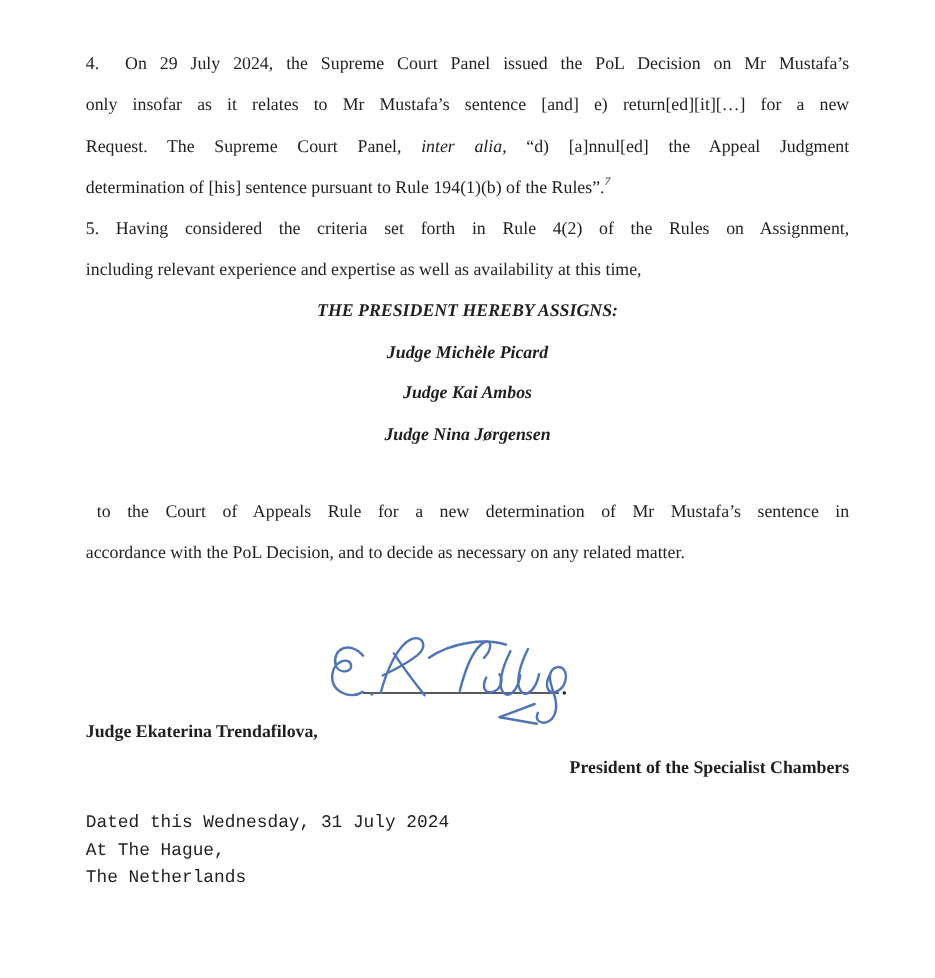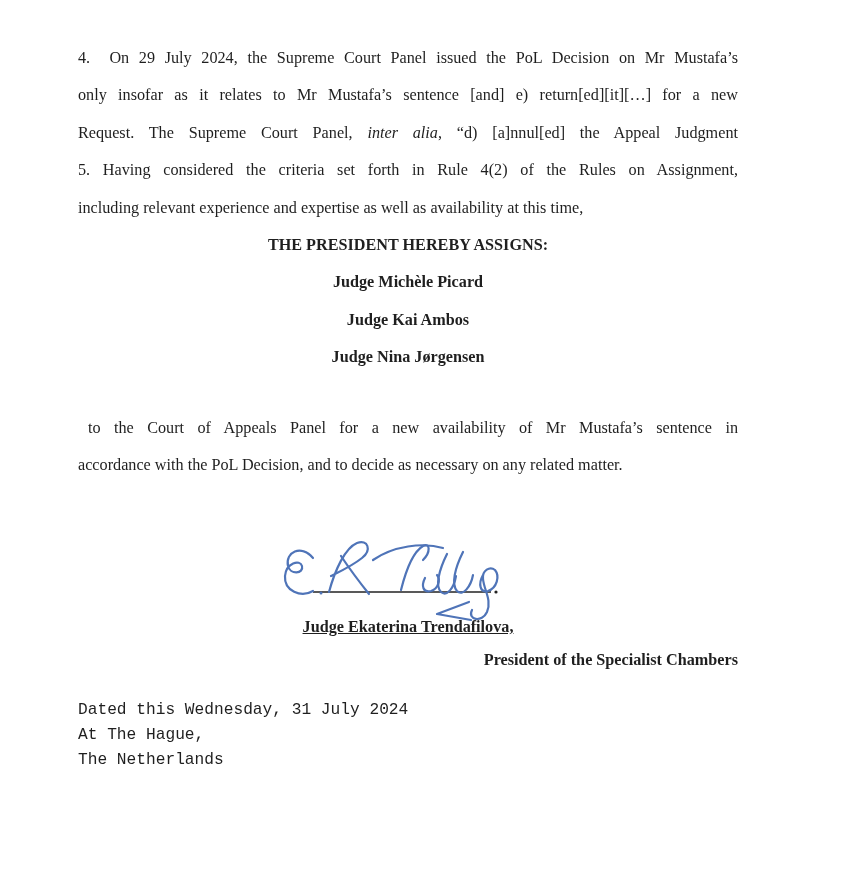--- a/index.html
+++ b/index.html
@@ -9,61 +9,59 @@
     height: 889px;
     background: #ffffff;
     font-family: "Liberation Serif", "DejaVu Serif", serif;
     color: #1f1f1f;
     overflow: hidden;
   }
   .page {
     box-sizing: border-box;
     width: 850px;
     height: 741px;
-    padding: 40px 112px 0 78px;
+    padding: 40px 78px 0 78px;
     font-size: 16.2px;
   }
   .line {
     line-height: 37.4px;
     white-space: pre-wrap;
   }
   .jline {
     line-height: 37.4px;
     white-space: pre-wrap;
     text-align: justify;
     text-align-last: justify;
   }
   .section-heading {
     margin-top: 9px;
     line-height: 37.4px;
     white-space: pre-wrap;
   }
   .center { text-align: center; text-align-last: center; }
-  .bold { font-weight: bold; }
+  .bold { font-weight: bold; font-style: italic; }
   .closing-para { margin-top: 33px; }
   .indent-first { padding-left: 10px; }
   sup.fnref {
     font-size: 10.5px;
     font-style: italic;
     vertical-align: super;
     line-height: 0;
   }
   .sig-svg {
     display: block;
     width: 250px;
     height: 95px;
     margin: 46px auto 0 auto;
     transform: translateX(-10px);
   }
   .sig-name {
     margin-top: -8px;
-    text-align: center;
     font-weight: bold;
     line-height: 20px;
-    text-decoration: underline;
   }
   .sig-title {
     margin-top: 13px;
     text-align: right;
     font-weight: bold;
     line-height: 20px;
   }
   .dateline {
     margin-top: 28px;
     line-height: 25px;
@@ -72,38 +70,39 @@
 </style>
 </head>
 <body>
 
 <div class="page">
 
   <div>
     <div class="jline">4.  On 29 July 2024, the Supreme Court Panel issued the PoL Decision on Mr Mustafa’s</div>
     <div class="jline">only insofar as it relates to Mr Mustafa’s sentence [and] e) return[ed][it][…] for a new</div>
     <div class="jline"><span>Request. The Supreme Court Panel, </span><em>inter alia</em><span>, “d) [a]nnul[ed] the Appeal Judgment</span></div>
+    <div class="line"><span>determination of [his] sentence pursuant to Rule 194(1)(b) of the Rules”.</span><sup class="fnref">7</sup></div>
   </div>
 
 
   <div>
     <div class="jline">5. Having considered the criteria set forth in Rule 4(2) of the Rules on Assignment,</div>
     <div class="line">including relevant experience and expertise as well as availability at this time,</div>
   </div>
 
   <div class="line center bold">THE PRESIDENT HEREBY ASSIGNS:</div>
 
   <div>
     <div class="line center bold">Judge Michèle Picard</div>
     <div class="line center bold">Judge Kai Ambos</div>
     <div class="line center bold">Judge Nina Jørgensen</div>
   </div>
 
   <div class="closing-para">
-    <div class="jline indent-first">to the Court of Appeals Panel for a new availability of Mr Mustafa’s sentence in</div>
+    <div class="jline indent-first">to the Court of Appeals Rule for a new determination of Mr Mustafa’s sentence in</div>
     <div class="line">accordance with the PoL Decision, and to decide as necessary on any related matter.</div>
   </div>
 
   <svg class="sig-svg" viewBox="0 0 250 95" aria-hidden="true">
 
     <path d="M40,62 H218" stroke="#222222" stroke-width="1.3" fill="none"></path>
     <circle cx="223" cy="62" r="1.6" fill="#222222"></circle>
 
     <g stroke="#4f74b8" stroke-width="2.2" fill="none" stroke-linecap="round" stroke-linejoin="round">
       <path d="M40,28 C28,14 12,22 15,36 C17,45 31,44 29,36 C27,29 13,33 12,46 C11,61 28,68 40,61"></path>

